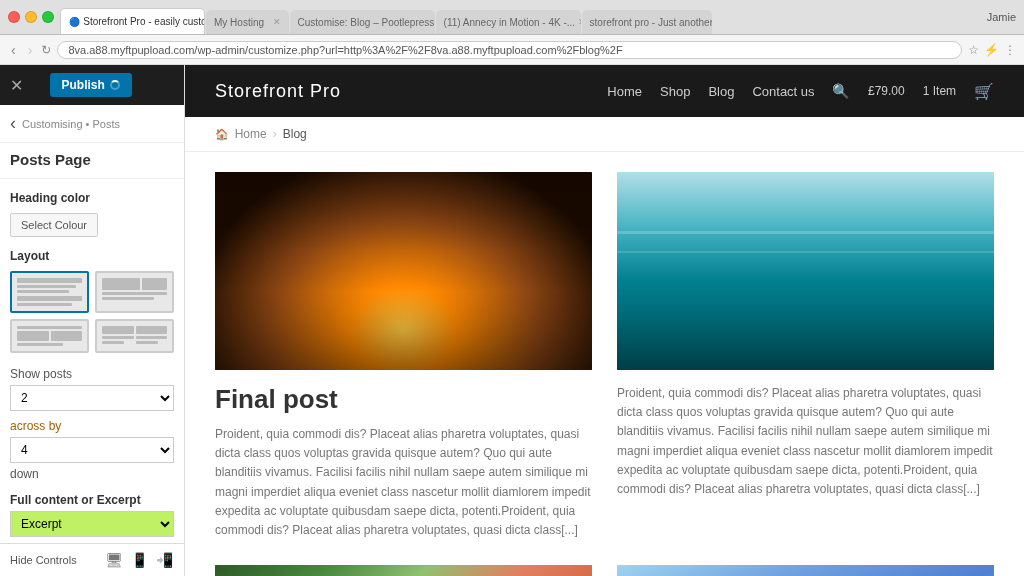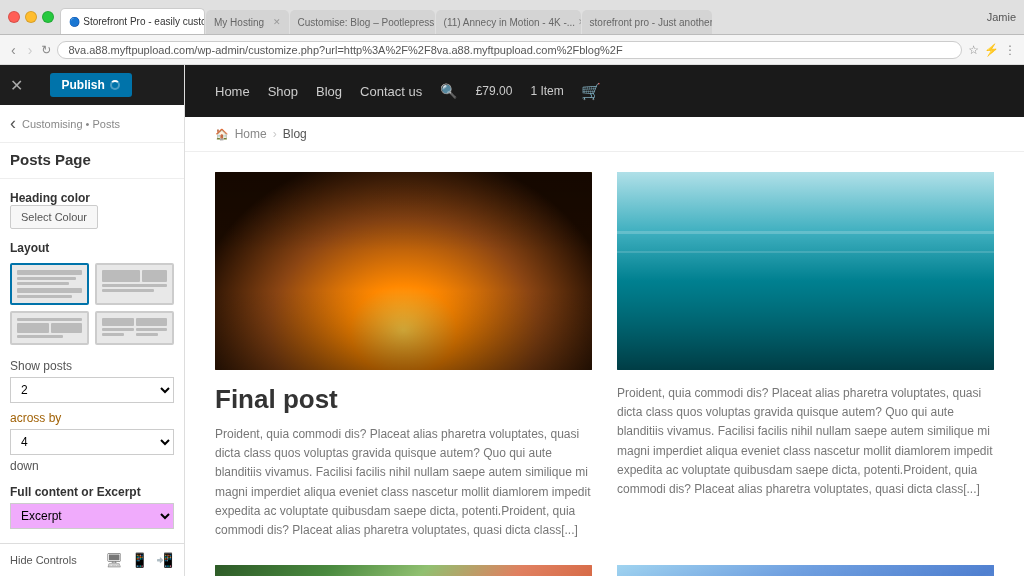--- a/index.html
+++ b/index.html
@@ -69,21 +69,21 @@
     <div style="padding:8px 10px; border-bottom:1px solid #eee; display:flex; align-items:center; gap:6px;">
       <span style="font-size:18px; color:#555; cursor:pointer;">‹</span>
       <span style="font-size:11px; color:#888;">Customising • Posts</span>
     </div>
 
     <div style="font-size:15px; font-weight:600; color:#333; padding:8px 10px 10px; border-bottom:1px solid #eee;">Posts Page</div>
 
     <div style="flex:1; overflow-y:auto; padding:12px 10px;">
 
       <div style="margin-bottom:12px;">
-        <div style="font-size:12px; font-weight:600; color:#333; margin-bottom:0;">Heading color</div>
+        <div style="font-size:12px; font-weight:600; color:#333; margin-bottom:8px;">Heading color</div>
         <button style="background:#f7f7f7; border:1px solid #ccc; padding:5px 10px; font-size:11px; cursor:pointer; border-radius:2px; color:#555;">Select Colour</button>
       </div>
 
       <div style="margin-bottom:14px;">
         <div style="font-size:12px; font-weight:600; color:#333; margin-bottom:8px;">Layout</div>
         <div style="display:grid; grid-template-columns:1fr 1fr; gap:6px;">
 
           <div style="background:#e8e8e8; border:2px solid #0073aa; border-radius:2px; cursor:pointer; padding:5px;">
             <div style="background:#bbb; height:5px; width:100%; border-radius:1px; margin-bottom:2px;"></div>
             <div style="background:#bbb; height:3px; width:90%; border-radius:1px; margin-bottom:2px;"></div>
@@ -138,40 +138,43 @@
         <label style="font-size:12px; color:#a16207; display:block; margin-bottom:4px;">across by</label>
         <select style="width:100%; border:1px solid #ccc; padding:4px 6px; font-size:12px; background:#fff; cursor:pointer;">
           <option>4</option>
         </select>
       </div>
 
       <div style="font-size:12px; color:#555; margin-bottom:12px;">down</div>
 
       <div style="margin-bottom:8px;">
         <label style="font-size:12px; font-weight:600; color:#333; display:block; margin-bottom:4px;">Full content or Excerpt</label>
-        <select style="width:100%; border:1px solid #ccc; padding:4px 6px; font-size:12px; background:#f0abfc; cursor:pointer;">
+        <select style="width:100%; border:1px solid #ccc; padding:4px 6px; font-size:12px; background:#bef264; cursor:pointer;">
           <option>Excerpt</option>
         </select>
       </div>
 
     </div>
 
     <div style="border-top:1px solid #ddd; padding:8px 10px; display:flex; align-items:center; justify-content:space-between;">
       <button style="font-size:11px; color:#555; background:none; border:none; cursor:pointer;">Hide Controls</button>
       <div style="display:flex; gap:8px; color:#777; font-size:14px;">
         <span style="cursor:pointer;">🖥</span>
         <span style="cursor:pointer;">📱</span>
         <span style="cursor:pointer;">📲</span>
       </div>
     </div>
   </div>
 
   <div style="flex:1; background:#fff; overflow-y:auto;">
 
     <div style="background:#1a1a1a; padding:0 30px; display:flex; align-items:center; justify-content:space-between; height:52px;">
+      <div style="color:white; font-size:18px; font-weight:300; letter-spacing:1px;">
+        <span style="font-weight:300;">Storefront Pro</span>
+      </div>
       <div style="display:flex; align-items:center; gap:18px;">
         <a style="color:#ccc; text-decoration:none; font-size:13px; cursor:pointer;">Home</a>
         <a style="color:#ccc; text-decoration:none; font-size:13px; cursor:pointer;">Shop</a>
         <a style="color:#ccc; text-decoration:none; font-size:13px; cursor:pointer;">Blog</a>
         <a style="color:#ccc; text-decoration:none; font-size:13px; cursor:pointer;">Contact us</a>
         <span style="color:#ccc; font-size:14px; cursor:pointer;">🔍</span>
         <span style="color:#ccc; font-size:12px;">£79.00</span>
         <span style="color:#ccc; font-size:12px;">1 Item</span>
         <span style="color:#ccc; font-size:16px; cursor:pointer;">🛒</span>
       </div>

